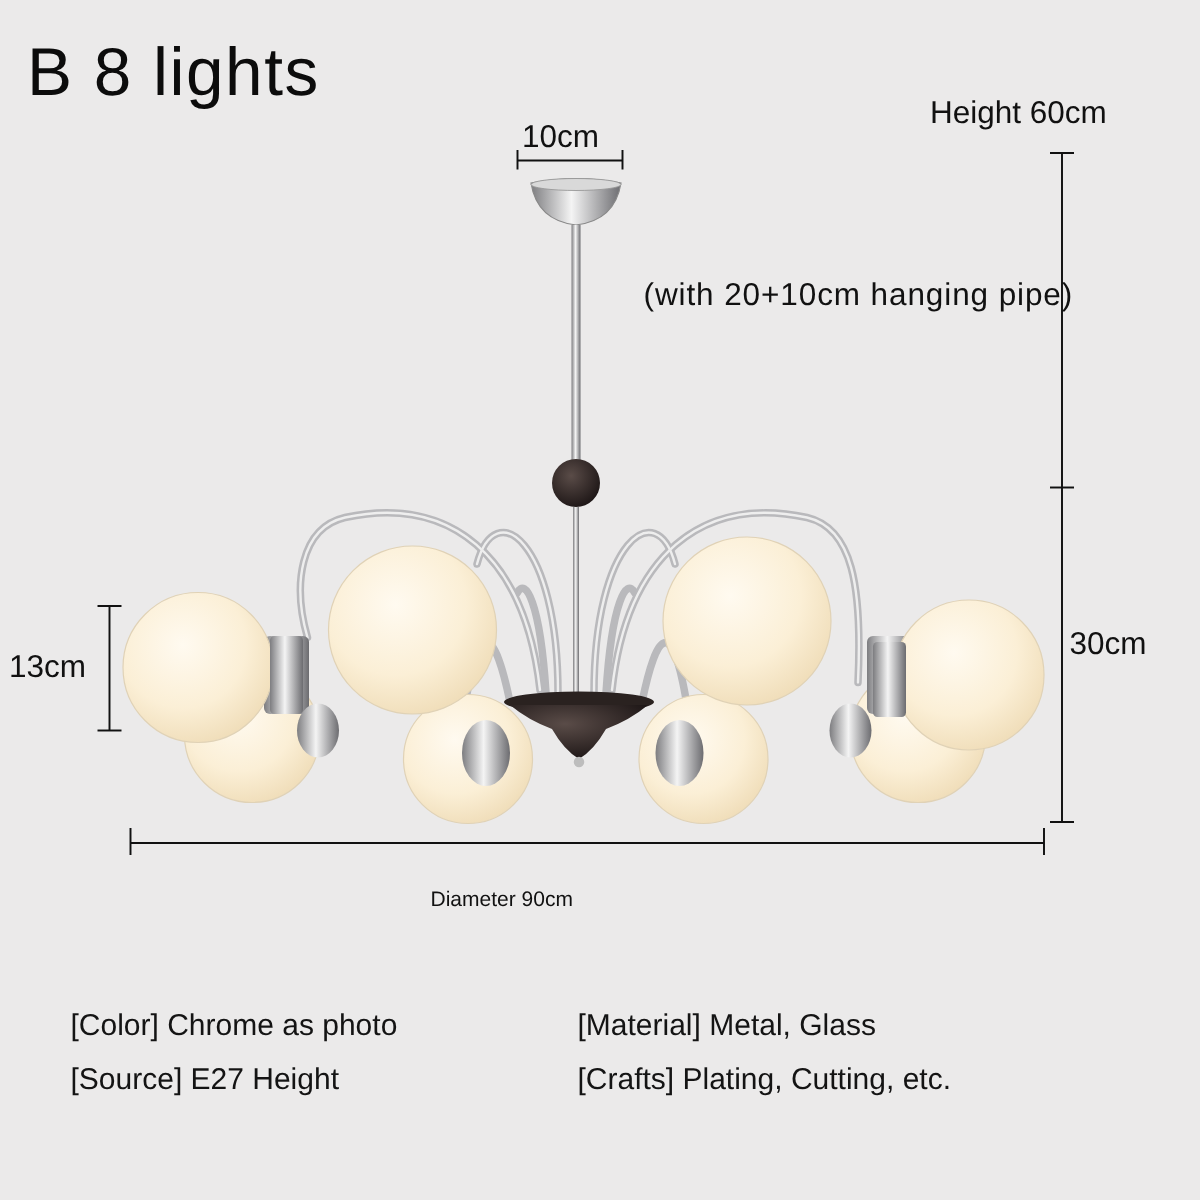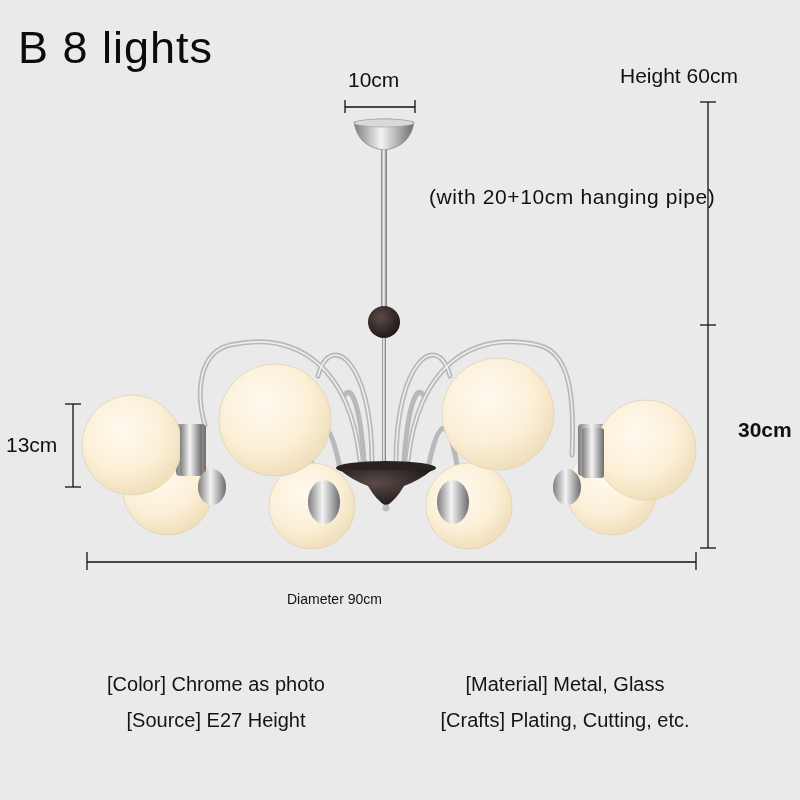--- a/index.html
+++ b/index.html
@@ -9,31 +9,31 @@
       font-family: "Liberation Sans", "DejaVu Sans", sans-serif;
       color: #111;
       position: relative;
     }
     .abs { position: absolute; }
     .title {
       left: 18px; top: 22px; font-size: 45px; line-height: 52px;
       letter-spacing: 1px; color: #0c0c0c;
     }
     .dim-label { font-size: 21px; line-height: 24px; color: #111; white-space: nowrap; }
-    .canopy-label { left: 348px; top: 68px; }
+    .canopy-label { left: 348px; top: 80px; }
     .height-label { left: 620px; top: 64px; }
     .pipe-note { left: 429px; top: 185px; letter-spacing: 0.6px; }
     .globe-label { left: 6px; top: 433px; }
-    .body-label { left: 738px; top: 418px; font-weight: bold; }
+    .body-label { left: 713px; top: 418px; }
     .diameter-label { left: 287px; top: 587px; font-size: 14px; }
     svg.art { position: absolute; left: 0; top: 0; }
     .specs {
       left: 47px; top: 672px; display: grid;
       grid-template-columns: 338px 360px; row-gap: 11px;
-      font-size: 20px; line-height: 25px; color: #141414; text-align: center;
+      font-size: 20px; line-height: 25px; color: #141414;
     }
     .spec { white-space: nowrap; }
   </style>
 </head>
 <body>
 
 <svg class="art" width="800" height="800" viewBox="0 0 800 800">
   <defs>
     <radialGradient id="globe" cx="40%" cy="35%" r="70%">
       <stop offset="0%" stop-color="#fffaf0"></stop>

